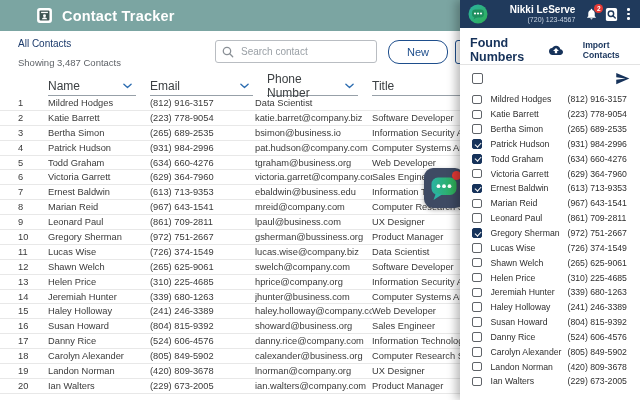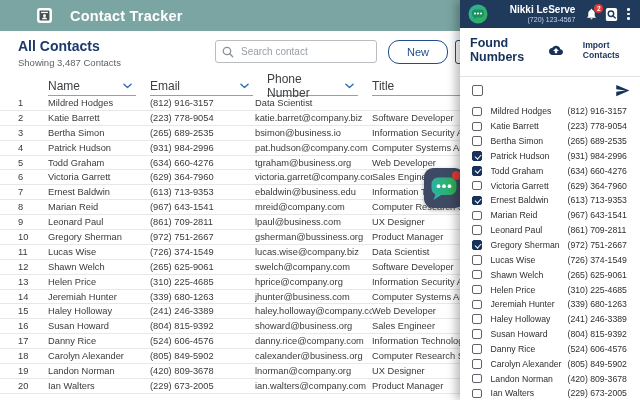--- a/index.html
+++ b/index.html
@@ -7,24 +7,24 @@
     --ext-header-bg:#203A5C; --ext-navy:#16325A; --badge-red:#E53935;
   }
   *{box-sizing:border-box}
   html,body{margin:0;padding:0}
   body{width:640px;height:400px;position:relative;overflow:hidden;background:#fff;
        font-family:"Liberation Sans",sans-serif;}
 
   
   #site{position:absolute;inset:0;background:#fff}
   .site-header{position:absolute;left:0;top:0;width:100%;height:31px;background:var(--site-header-bg);
-               display:flex;align-items:center;padding-left:36px;gap:17px}
+               display:flex;align-items:center;padding-left:36px;gap:9px}
   .app-title{color:#fff;font-weight:bold;font-size:14.5px;letter-spacing:.2px}
 
-  .page-title{position:absolute;left:18px;top:38px;font-size:14px;font-weight:bold;color:var(--heading-navy)}
+  .page-title{position:absolute;left:18px;top:38px;font-size:10px;font-weight:normal;color:var(--heading-navy)}
   .page-sub{position:absolute;left:18px;top:57px;font-size:9.5px;color:#5f6368}
 
   .search-box{position:absolute;left:215px;top:40px;width:162px;height:23px;border:1px solid #b9bdc2;
               border-radius:3px;display:flex;align-items:center;padding:0 6px;gap:5px;background:#fff}
   .search-box input{border:none;outline:none;flex:1;min-width:0;font-size:10px;color:#333;font-family:inherit;background:transparent}
   .search-box input::placeholder{color:#9aa0a6}
 
   .btn-new{position:absolute;left:388px;top:40px;width:60px;height:24px;border:1.5px solid var(--accent-navy);
            border-radius:11px;background:#fff;color:var(--accent-navy);font-size:11px;font-family:inherit;
            display:flex;align-items:center;justify-content:center;cursor:pointer}
@@ -58,21 +58,21 @@
   .user-block{margin-left:auto;text-align:right;line-height:1.15;margin-right:5px}
   .user-name{font-size:10px;font-weight:bold;color:#fff}
   .user-phone{font-size:7px;color:#c9d4e2}
   .bell-wrap{position:relative;width:14px;height:15px;cursor:pointer}
   .badge{position:absolute;top:-3px;right:-4px;width:9px;height:9px;background:var(--badge-red);
          border-radius:50%;color:#fff;font-size:6.5px;font-weight:bold;display:flex;align-items:center;
          justify-content:center}
   .ellipsis{display:flex;flex-direction:column;gap:1.7px;padding:0 3px;cursor:pointer}
   .ellipsis i{width:2.6px;height:2.6px;background:#fff;border-radius:50%}
 
-  .panel-title-row{display:flex;align-items:center;padding:8px 9px 12px 10px;border-bottom:1px solid #e3e3e3}
+  .panel-title-row{display:flex;align-items:center;padding:8px 9px 0 10px;border-bottom:1px solid #e3e3e3}
   .panel-title{font-size:12.5px;font-weight:bold;color:var(--ext-navy)}
   .import{margin-left:auto;display:flex;align-items:center;gap:20px;font-size:8.6px;color:var(--ext-navy);
           font-weight:600;cursor:pointer}
 
   .select-row{display:flex;align-items:center;height:20px;padding:0 10px 0 12px;margin-top:3px}
   .send{margin-left:auto;cursor:pointer;display:flex}
 
   .ext-list{margin-top:4px}
   .erow{display:flex;align-items:center;height:14.85px;padding:0 8px 0 12px;font-size:8.7px;
         color:#2f2f2f;white-space:nowrap}

